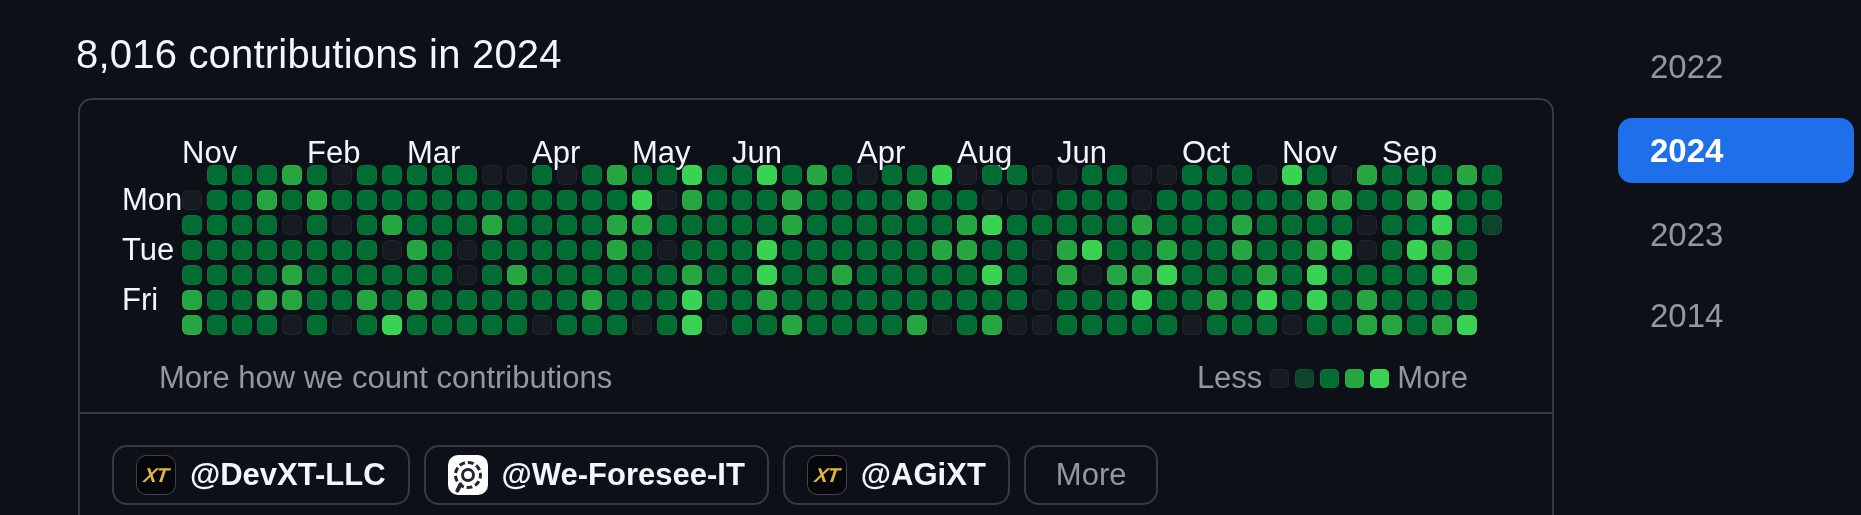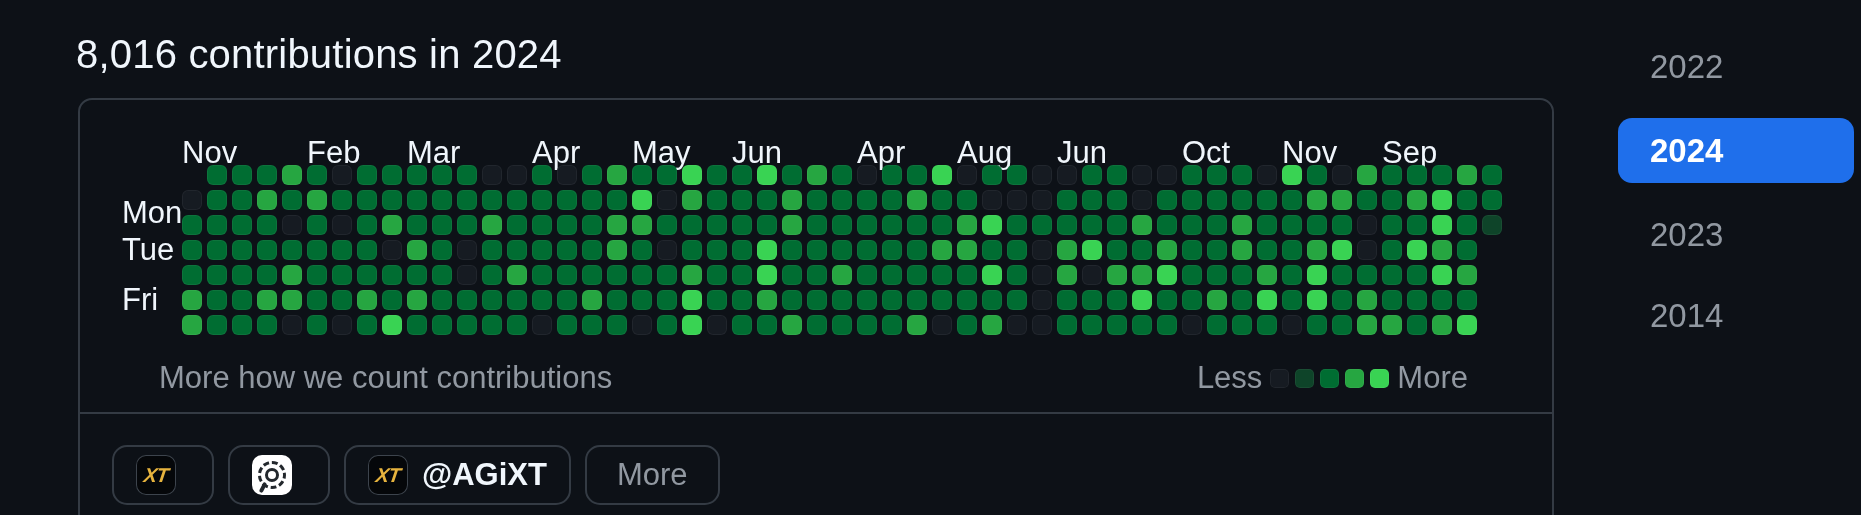--- a/index.html
+++ b/index.html
@@ -116,21 +116,21 @@
       <span class="month-label" style="left: 450px;">May</span>
       <span class="month-label" style="left: 550px;">Jun</span>
       <span class="month-label" style="left: 675px;">Apr</span>
       <span class="month-label" style="left: 775px;">Aug</span>
       <span class="month-label" style="left: 875px;">Jun</span>
       <span class="month-label" style="left: 1000px;">Oct</span>
       <span class="month-label" style="left: 1100px;">Nov</span>
       <span class="month-label" style="left: 1200px;">Sep</span>
     </div>
   <div id="dayLabels">
-      <span class="day-label" style="top: 98px;">Mon</span>
+      <span class="day-label" style="top: 85px;">Mon</span>
       <span class="day-label" style="top: 135px;">Tue</span>
       <span class="day-label" style="top: 185px;">Fri</span>
     </div>
   <div class="grid" id="grid">
       <div class="cell" style="left: 0px; top: 25px; background: rgb(22, 27, 34);"></div>
       <div class="cell" style="left: 0px; top: 50px; background: rgb(0, 109, 50);"></div>
       <div class="cell" style="left: 0px; top: 75px; background: rgb(0, 109, 50);"></div>
       <div class="cell" style="left: 0px; top: 100px; background: rgb(0, 109, 50);"></div>
       <div class="cell" style="left: 0px; top: 125px; background: rgb(38, 166, 65);"></div>
       <div class="cell" style="left: 0px; top: 150px; background: rgb(38, 166, 65);"></div>
@@ -510,28 +510,30 @@
     <span>More</span>
   </div>
 
   <div class="divider"></div>
 
   <div class="filters" id="filters">
       <button class="filter-btn">
         <span class="avatar xt">
           <span class="xt-text">XT</span>
         </span>
+        <span>@DevXT-LLC</span>
       </button>
       <button class="filter-btn">
         <span class="avatar emblem">
           <span class="emblem-ring">
             <span class="emblem-core"></span>
           </span>
           <span class="emblem-stem"></span>
         </span>
+        <span>@We-Foresee-IT</span>
       </button>
       <button class="filter-btn">
         <span class="avatar xt">
           <span class="xt-text">XT</span>
         </span>
         <span>@AGiXT</span>
       </button>
       <button class="filter-btn more">
         <span>More</span>
       </button>

